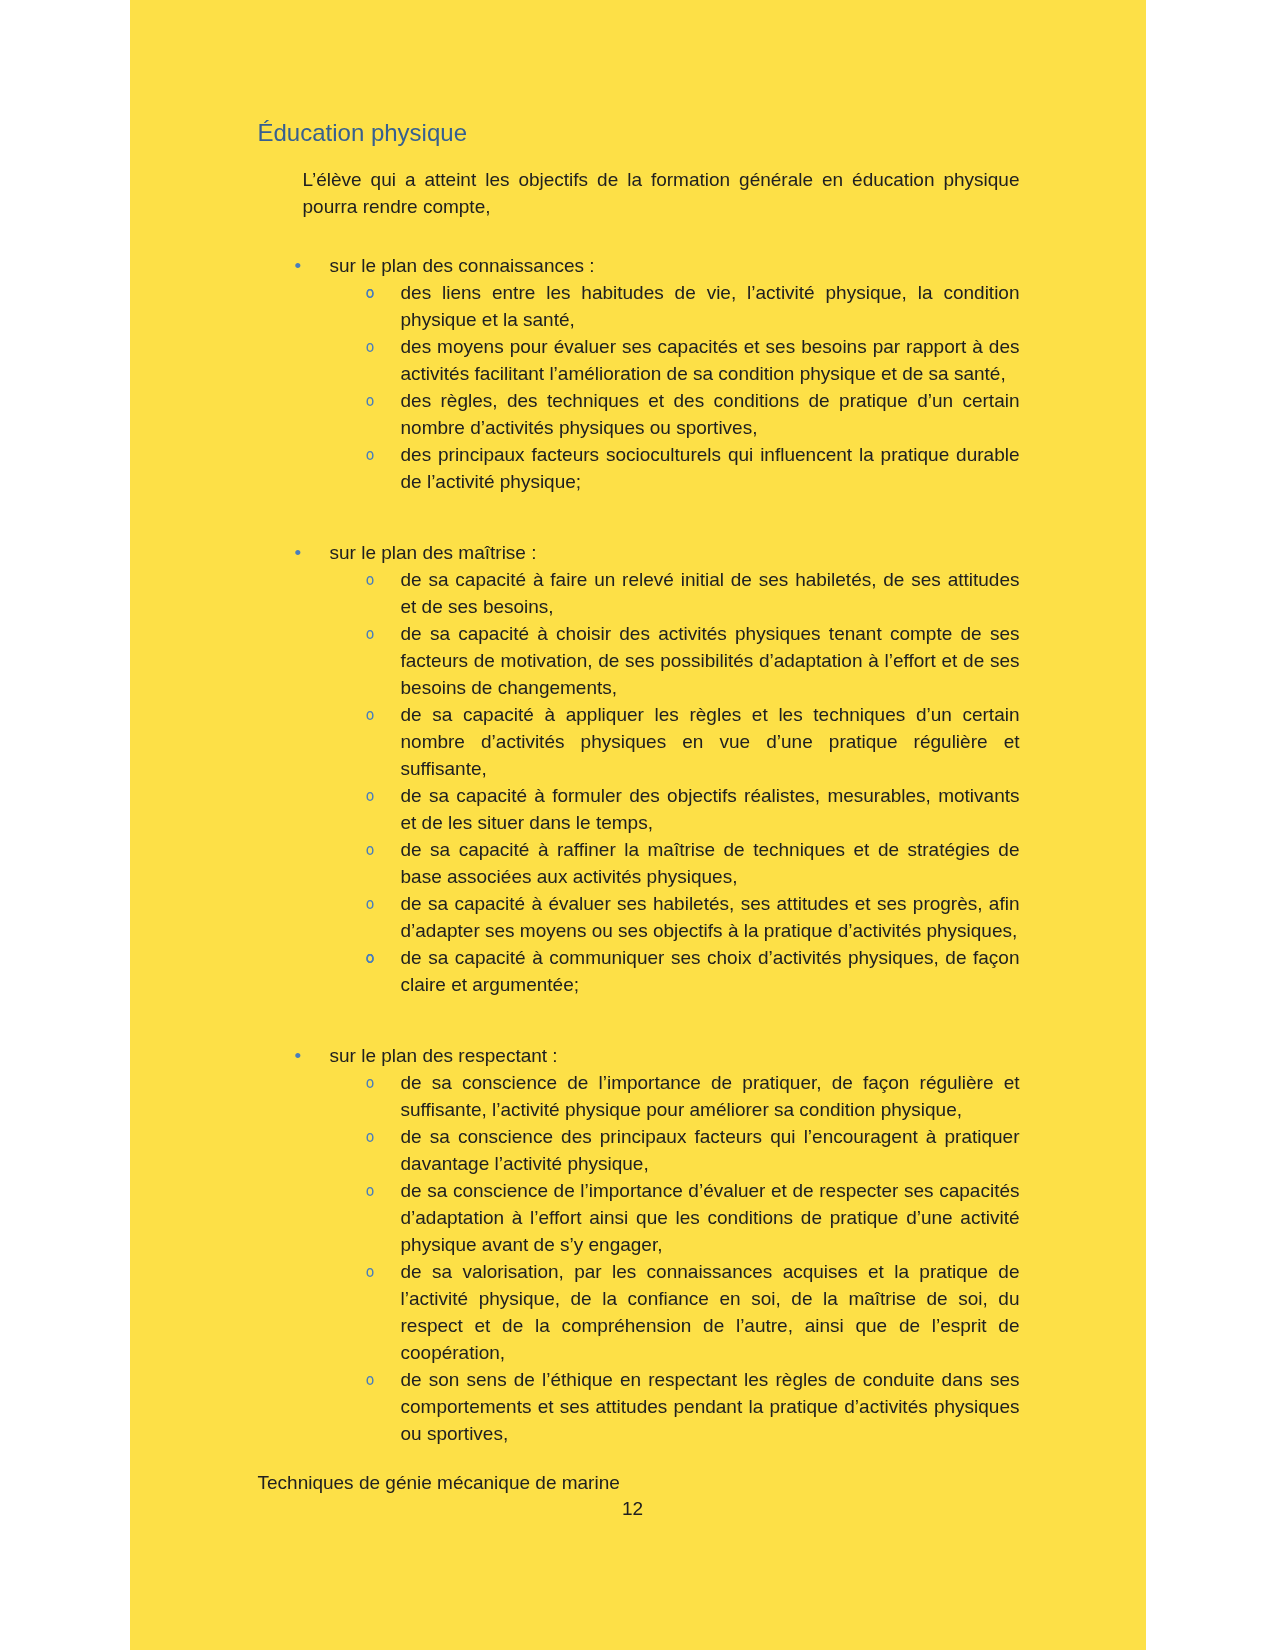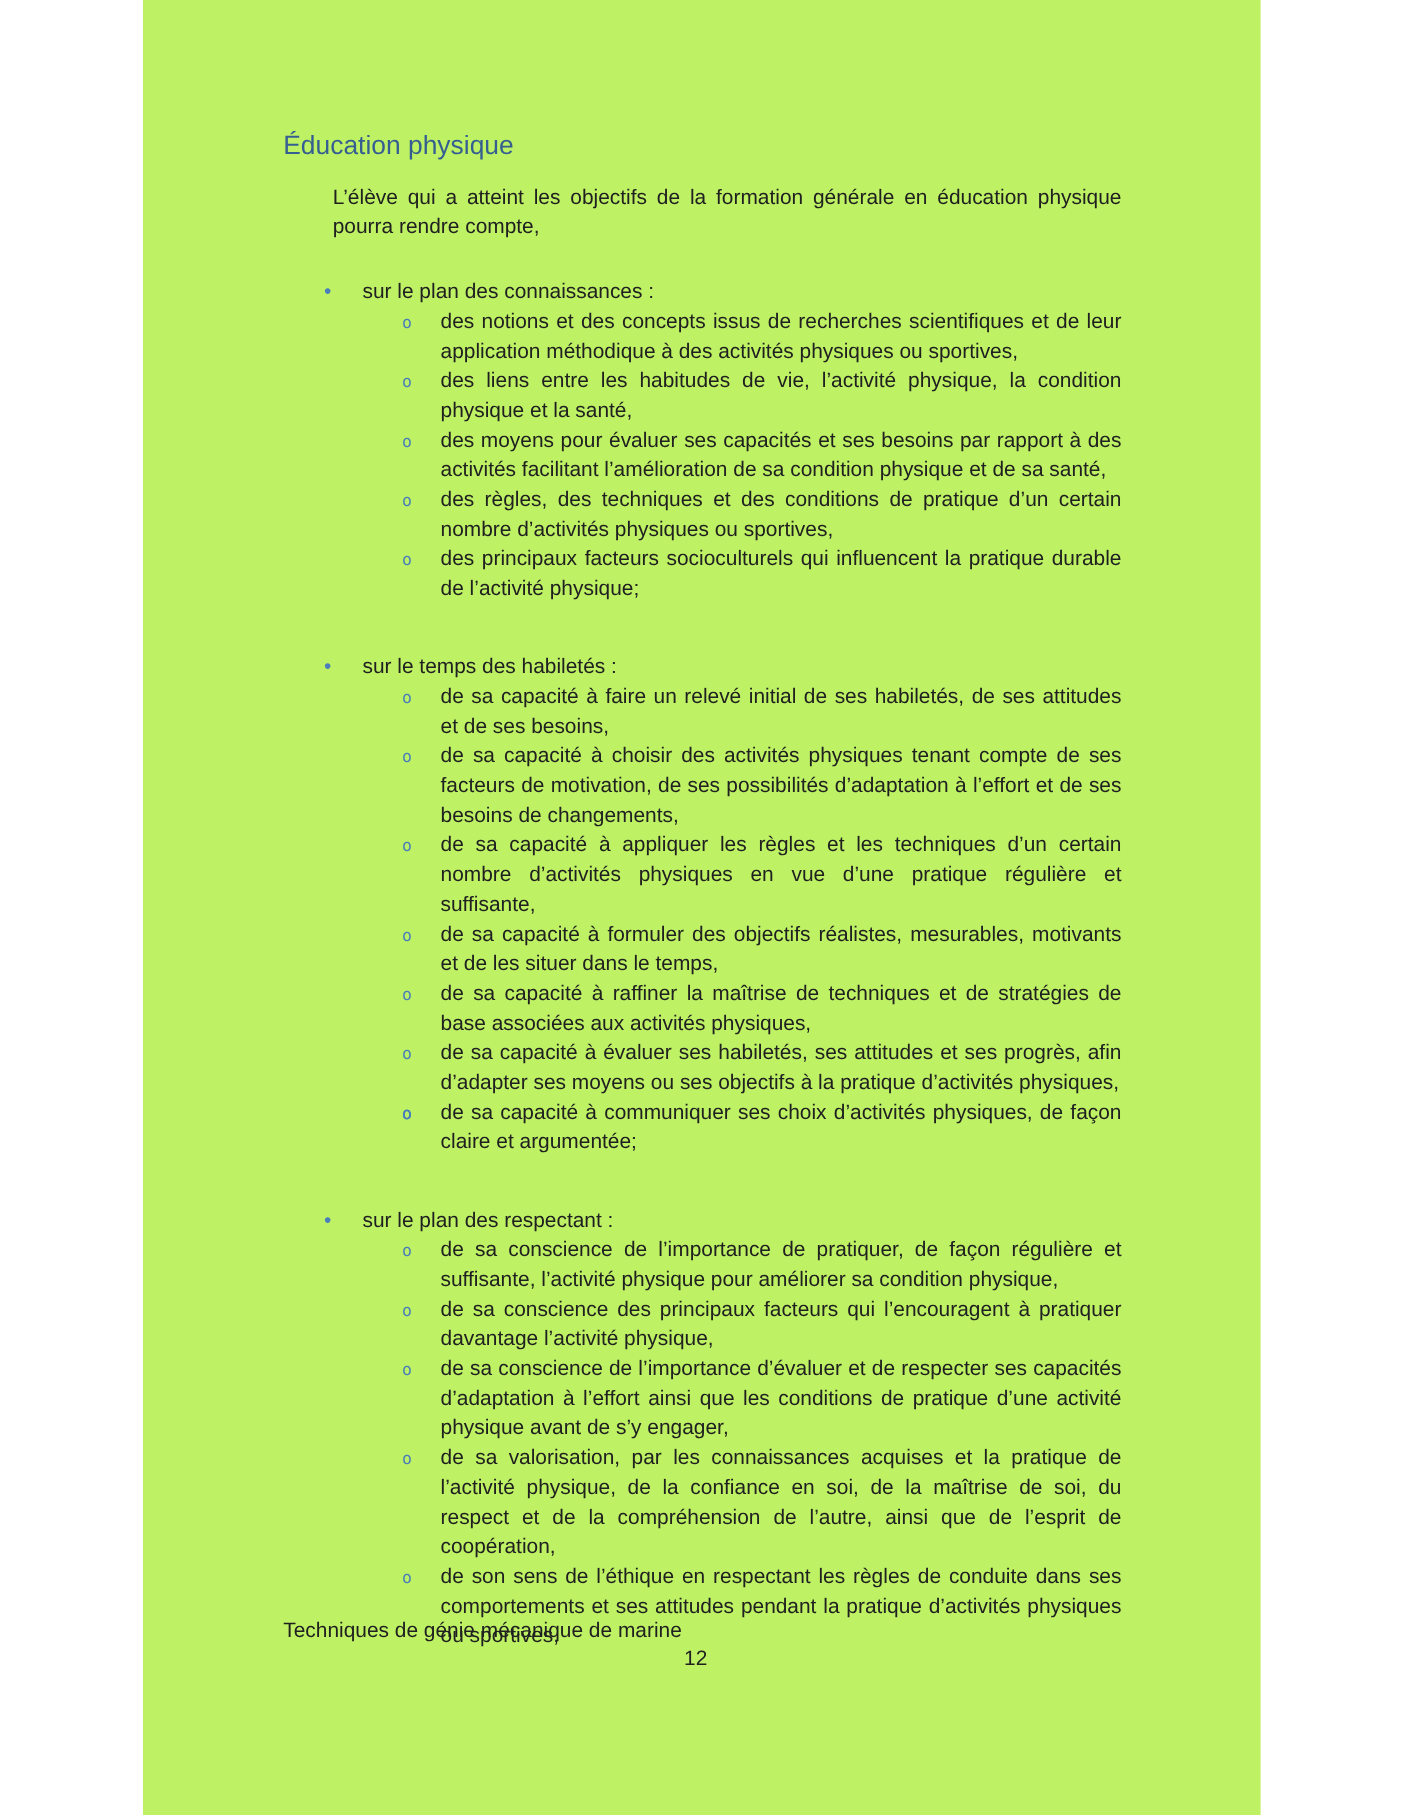--- a/index.html
+++ b/index.html
@@ -4,21 +4,21 @@
 <style>
   * { margin: 0; padding: 0; box-sizing: border-box; }
   html, body { background: #ffffff; }
   body { font-family: "Liberation Sans", "DejaVu Sans", sans-serif; }
 
   .page {
     position: relative;
     width: 1016px;
     height: 1650px;
     margin: 0 auto;
-    background: #bef264;
+    background: #fde047;
     color: var(--text-color, #202020);
     overflow: hidden;
   }
 
   .content {
     position: absolute;
     left: 128px;
     right: 126px;
     top: 118px;
   }
@@ -96,28 +96,28 @@
 <div class="page">
   <div class="content">
 
     <h1 class="doc-title">Éducation physique</h1>
 
     <p class="intro">L’élève qui a atteint les objectifs de la formation générale en éducation physique pourra rendre compte,</p>
 
     <div id="sections">
         <div class="section first">
           <div class="bullet-row"><span class="bullet-marker">•</span><span>sur le plan des connaissances :</span></div>
-          <div class="sub-item"><span class="sub-marker">o</span><span>des notions et des concepts issus de recherches scientifiques et de leur application méthodique à des activités physiques ou sportives,</span></div>
+          <div class="sub-item"><span class="sub-marker">o</span></div>
           <div class="sub-item"><span class="sub-marker">o</span><span>des liens entre les habitudes de vie, l’activité physique, la condition physique et la santé,</span></div>
           <div class="sub-item"><span class="sub-marker">o</span><span>des moyens pour évaluer ses capacités et ses besoins par rapport à des activités facilitant l’amélioration de sa condition physique et de sa santé,</span></div>
           <div class="sub-item"><span class="sub-marker">o</span><span>des règles, des techniques et des conditions de pratique d’un certain nombre d’activités physiques ou sportives,</span></div>
           <div class="sub-item"><span class="sub-marker">o</span><span>des principaux facteurs socioculturels qui influencent la pratique durable de l’activité physique;</span></div>
         </div>
         <div class="section">
-          <div class="bullet-row"><span class="bullet-marker">•</span><span>sur le temps des habiletés :</span></div>
+          <div class="bullet-row"><span class="bullet-marker">•</span><span>sur le plan des maîtrise :</span></div>
           <div class="sub-item"><span class="sub-marker">o</span><span>de sa capacité à faire un relevé initial de ses habiletés, de ses attitudes et de ses besoins,</span></div>
           <div class="sub-item"><span class="sub-marker">o</span><span>de sa capacité à choisir des activités physiques tenant compte de ses facteurs de motivation, de ses possibilités d’adaptation à l’effort et de ses besoins de changements,</span></div>
           <div class="sub-item"><span class="sub-marker">o</span><span>de sa capacité à appliquer les règles et les techniques d’un certain nombre d’activités physiques en vue d’une pratique régulière et suffisante,</span></div>
           <div class="sub-item"><span class="sub-marker">o</span><span>de sa capacité à formuler des objectifs réalistes, mesurables, motivants et de les situer dans le temps,</span></div>
           <div class="sub-item"><span class="sub-marker">o</span><span>de sa capacité à raffiner la maîtrise de techniques et de stratégies de base associées aux activités physiques,</span></div>
           <div class="sub-item"><span class="sub-marker">o</span><span>de sa capacité à évaluer ses habiletés, ses attitudes et ses progrès, afin d’adapter ses moyens ou ses objectifs à la pratique d’activités physiques,</span></div>
           <div class="sub-item"><span class="sub-marker">o</span></div>
           <div class="sub-item"><span class="sub-marker">o</span></div>
           <div class="sub-item"><span class="sub-marker">o</span><span>de sa capacité à communiquer ses choix d’activités physiques, de façon claire et argumentée;</span></div>
         </div>

